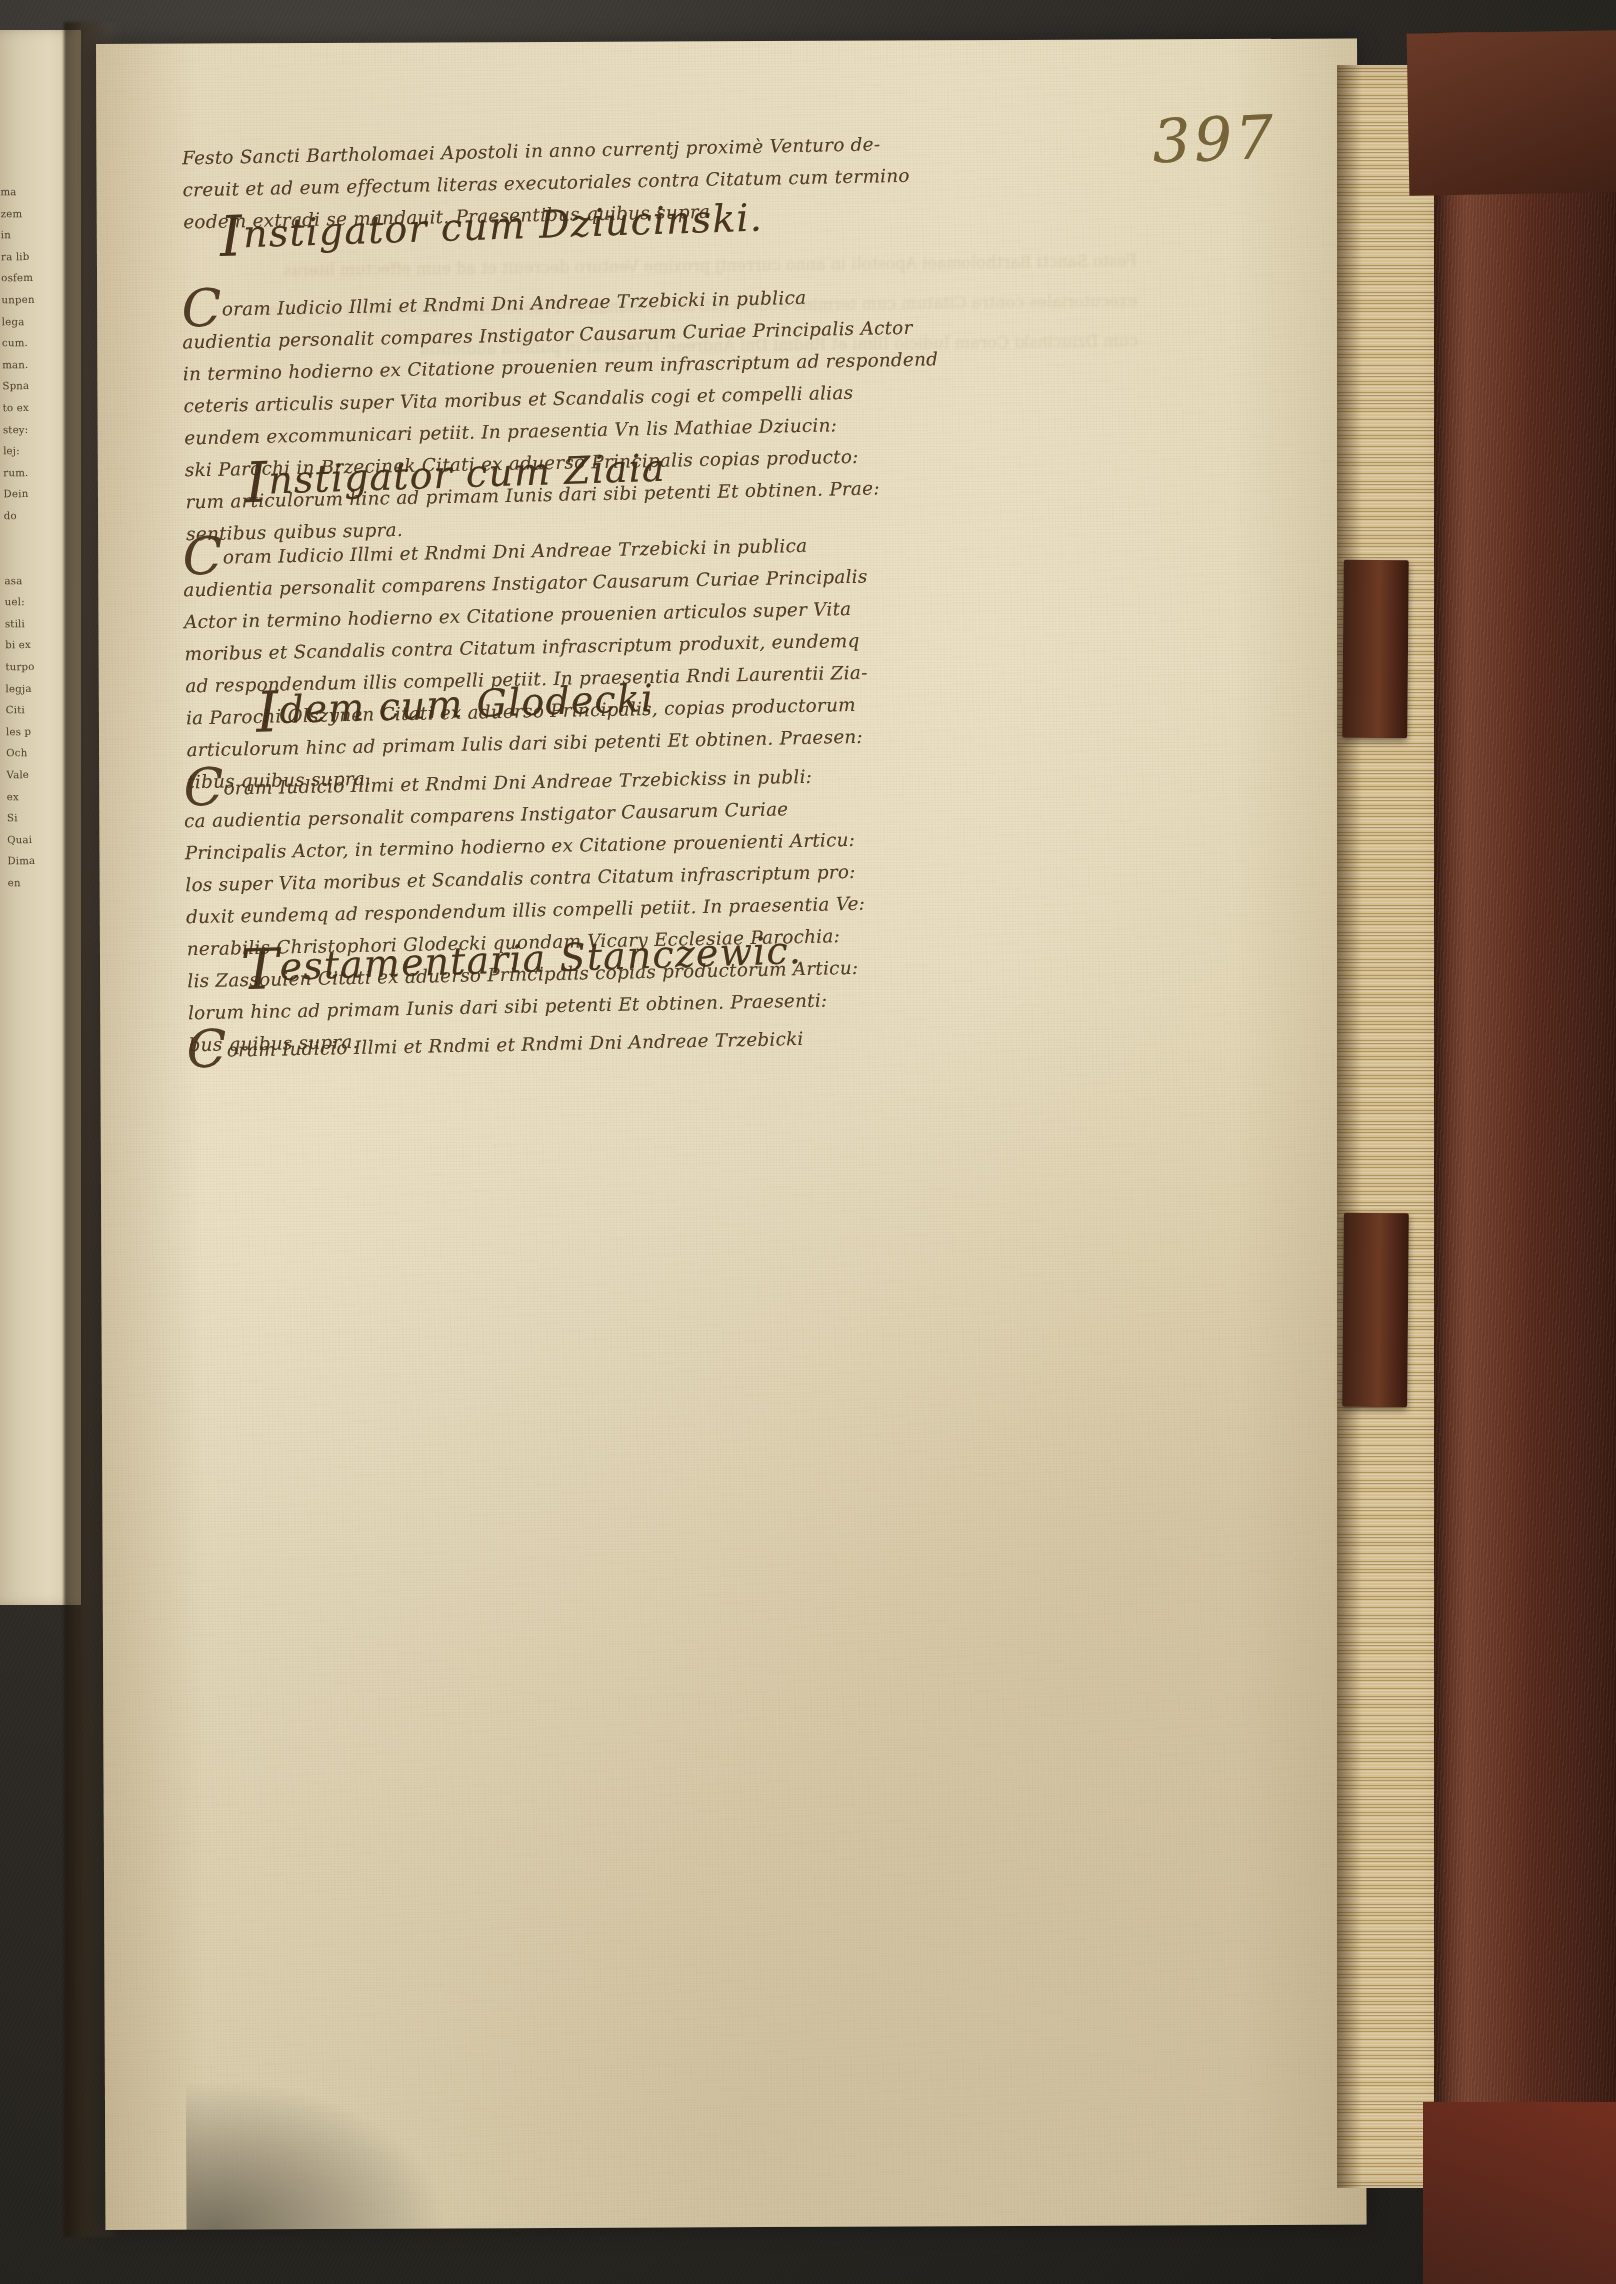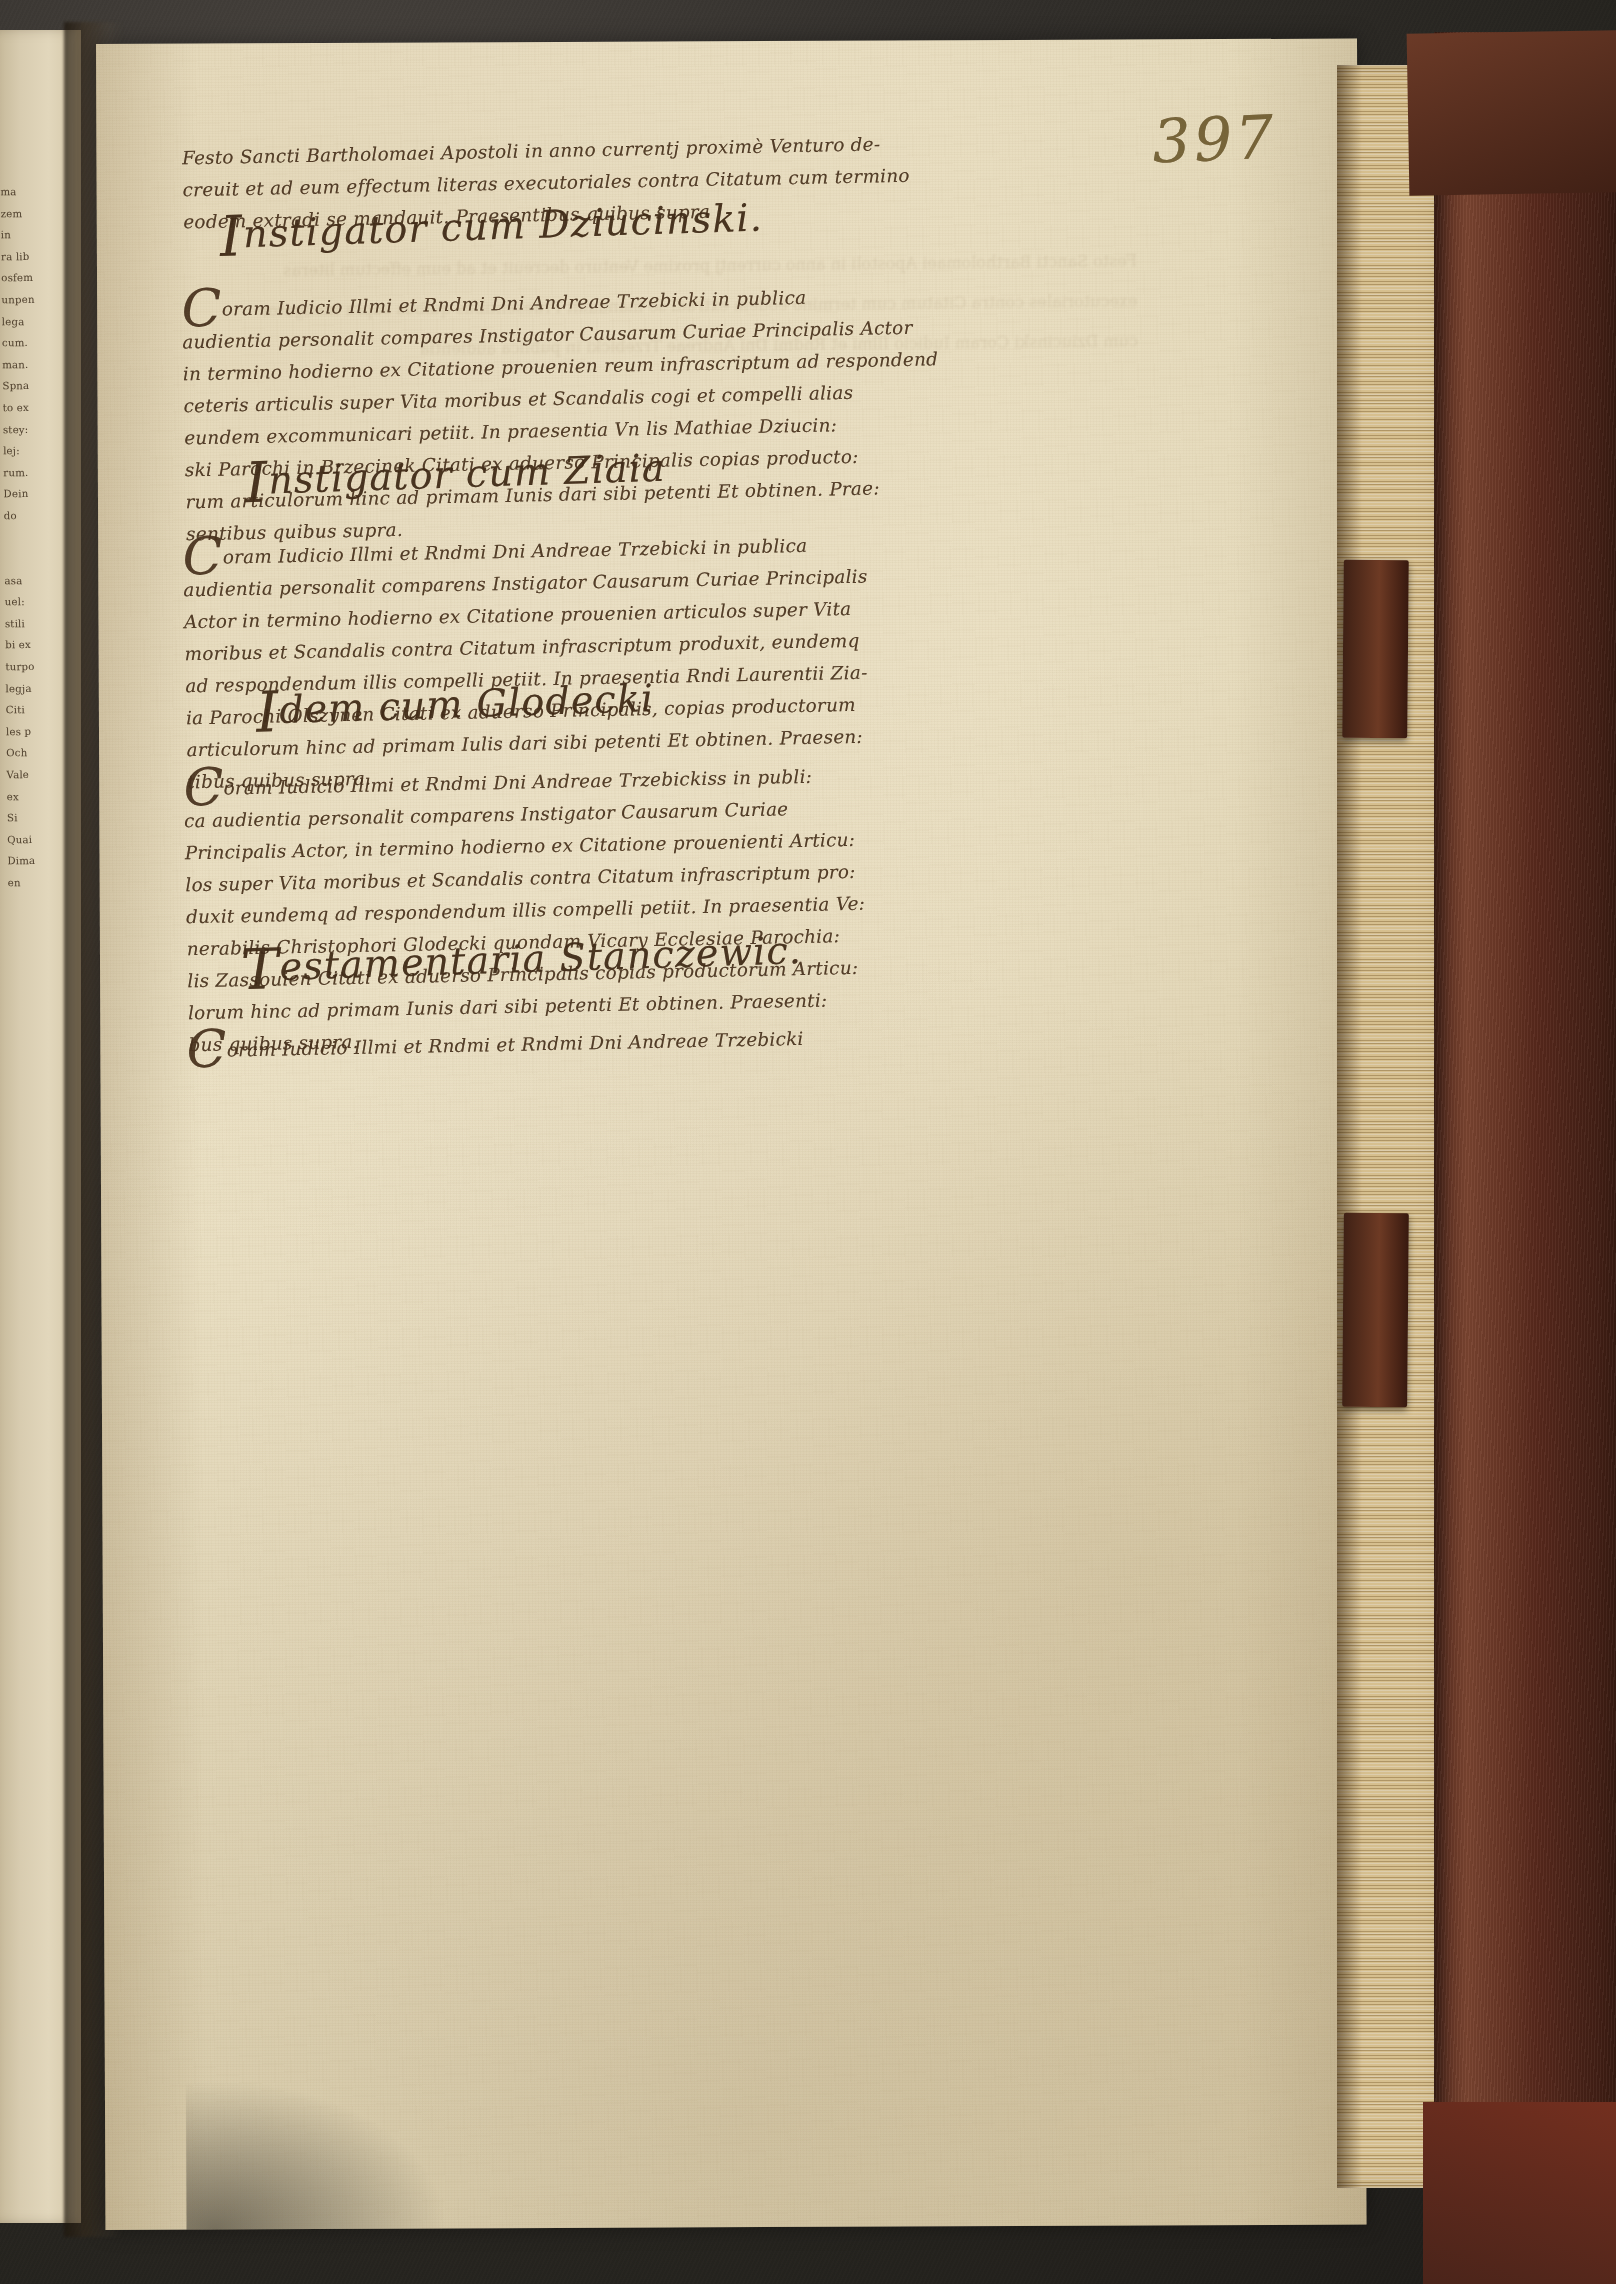--- a/index.html
+++ b/index.html
@@ -30,21 +30,21 @@
       repeating-linear-gradient(115deg, rgba(255,255,255,0.012) 0 1.6px, rgba(0,0,0,0.015) 1.6px 3.8px);
     opacity:.9;
   }
 
   
   .verso {
     position: absolute;
     left: 0px;
     top: 30px;
     width: 81px;
-    height: 2193px;
+    height: 1575px;
     background: linear-gradient(90deg, #c8bb9c 0%, #d8ccb0 25%, #e2d7bc 60%, #d2c5a6 100%);
     box-shadow: inset -8.6px 0 15px -5.4px rgba(80,62,40,.55);
   }
   .verso-text {
     position: absolute;
     left: 4.3px;
     top: 151px;
     width: 59px;
     color: rgba(58,42,26,.80);
     font-size: 10.2px;

